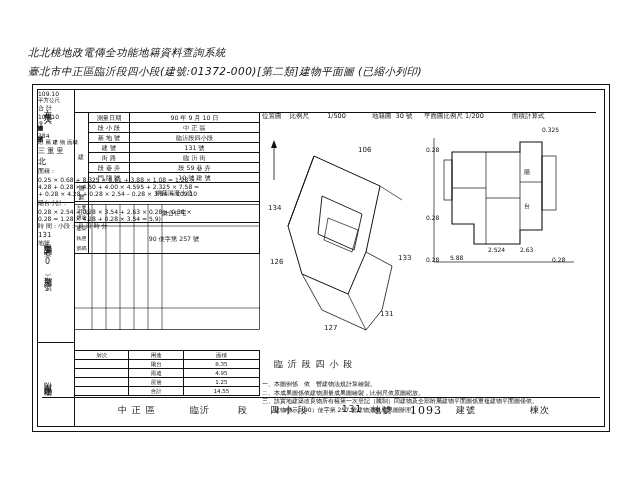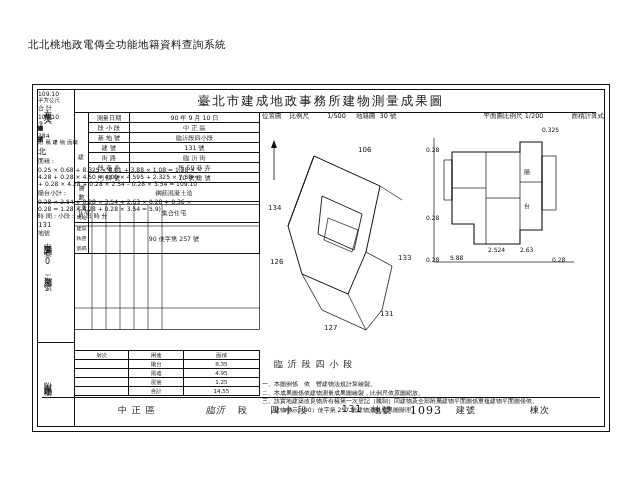--- a/index.html
+++ b/index.html
@@ -4,21 +4,21 @@
 <style>
   html,body{margin:0;padding:0;}
   body{
     width:640px;height:480px;background:#ffffff;
     font-family:"DejaVu Sans","Liberation Sans",sans-serif;
     color:#111;overflow:hidden;position:relative;
   }
   .page{position:absolute;inset:0;}
 
   
-  .hdr{position:absolute;left:28px;top:38px;width:580px;}
+  .hdr{position:absolute;left:28px;top:46px;width:580px;font-style:italic;}
   .hdr-l1{font-size:10.5px;letter-spacing:.5px;}
   .hdr-l2{font-size:10.5px;letter-spacing:.5px;margin-top:5px;}
   .hdr-right{position:absolute;right:0;top:12px;font-size:7.5px;white-space:nowrap;}
 
   
   .frame{position:absolute;left:32px;top:84px;width:576px;height:346px;border:1.4px solid #111;}
   .inner{position:absolute;left:4px;top:4px;right:4px;bottom:4px;border:0.8px solid #111;}
 
   .title{position:absolute;left:0;right:0;top:3px;text-align:center;font-size:12.5px;letter-spacing:2px;}
   .title-rule{position:absolute;left:40px;right:8px;top:22px;border-top:0.8px solid #111;}
@@ -42,21 +42,21 @@
   .t6{font-size:6px;}
   .t55{font-size:5.5px;}
   .hand{font-family:"DejaVu Serif","Liberation Serif",serif;}
 
   
   .sketch{position:absolute;left:224px;top:44px;width:158px;height:250px;}
   .midhead{position:absolute;left:224px;top:22px;width:160px;font-size:6.5px;}
 
   
   .right{position:absolute;left:386px;top:22px;width:180px;height:270px;}
-  .rhead{position:absolute;left:0;top:0;width:180px;font-size:6.5px;text-align:right;}
+  .rhead{position:absolute;left:0;top:0;width:180px;font-size:6.5px;}
 
   
   .notes{position:absolute;left:224px;top:252px;width:344px;font-size:6px;line-height:1.45;}
   .stamp{position:absolute;left:236px;top:268px;font-size:9px;letter-spacing:1px;}
 
   
   .botbar{position:absolute;left:4px;right:4px;bottom:4px;height:24px;border-top:0.8px solid #111;}
   .botbar .f{position:absolute;top:6px;font-size:9px;letter-spacing:1px;}
 
   
@@ -67,26 +67,26 @@
   svg{display:block;}
   .ln{stroke:#111;fill:none;}
 </style>
 </head>
 <body>
 
 <div class="page">
 
   <div class="hdr">
     <div class="hdr-l1">北北桃地政電傳全功能地籍資料查詢系統</div>
+    <div class="hdr-l2">臺北市中正區臨沂段四小段(建號:01372-000)[第二類]建物平面圖 (已縮小列印)</div>
   </div>
 
   <div class="frame">
     <div class="inner">
 
-      <div class="title">臺北市建成地政事務所建物測量成果圖</div>
       <div class="title-rule"></div>
 
       <div class="lstrip">
         <div class="hr" style="top:112px;"></div>
         <div class="hr" style="top:252px;"></div>
         <div class="vtext c1">右代理人</div>
         <div class="vtext c2">申請調查（90）期第三號</div>
         <div class="vtext c3">附屬建物</div>
       </div>
 
@@ -185,24 +185,25 @@
           <td>合計</td>
           <td>14.55</td>
         </tr>
       </tbody>
         </table>
 
       <div class="midhead">
         <span>位置圖</span>
         <span style="margin-left:6px">比例尺</span>
         <span style="margin-left:16px">1/500</span>
-        <span style="margin-left:8px">地籍圖</span>
+        <span style="margin-left:24px">地籍圖</span>
         <span style="margin-left:2px">30 號</span>
       </div>
 
+      <div class="t7" style="left:228px;top:40px;">三 重 里</div>
       <div class="t8" style="left:230px;top:56px;">北</div>
 
       <svg class="sketch" viewBox="0 0 158 250">
 
         <line class="ln" x1="12" y1="12" x2="12" y2="46" stroke-width="0.8"></line>
         <polygon points="12,6 9,14 15,14" fill="#111"></polygon>
 
         <path class="ln" d="M52 22 L118 52 L104 118 L86 160 L40 140 L26 92 Z" stroke-width="1"></path>
         <path class="ln" d="M26 92 L52 22" stroke-width="0.8"></path>
         <path class="ln" d="M60 62 L100 80 L92 116 L56 100 Z" stroke-width="0.9" fill="none"></path>
@@ -269,21 +270,21 @@
         <div>一、本圖例係　依　營建物法規計算繪製。</div>
         <div>二、本成果圖係依建物測量成果圖繪製，比例尺依原圖縮放。</div>
         <div>三、該實地建築改良物所有權第一次登記（騰制）同建物及全部附屬建物平面圖係重複建物平面圖僅依。</div>
         <div>　　建物標示（90）使字第 257 號建物測量成果圖辦理。</div>
       </div>
       <div class="t7" style="left:520px;top:302px;">131</div>
       <div class="t6" style="left:536px;top:318px;">地號</div>
 
       <div class="botbar">
         <div class="f" style="left:76px;">中 正 區</div>
-        <div class="f" style="left:164px;font-style:italic;">臨沂</div>
+        <div class="f" style="left:148px;">臨沂</div>
         <div class="f" style="left:196px;">段</div>
         <div class="f" style="left:228px;">四 小 段</div>
         <div class="f" style="left:300px;">131</div>
         <div class="f" style="left:330px;">地號</div>
         <div class="f hand" style="left:368px;font-size:11px;">1093</div>
         <div class="f" style="left:414px;">建號</div>
         <div class="f" style="left:480px;margin-left:8px;">棟次</div>
       </div>
 
     </div>

